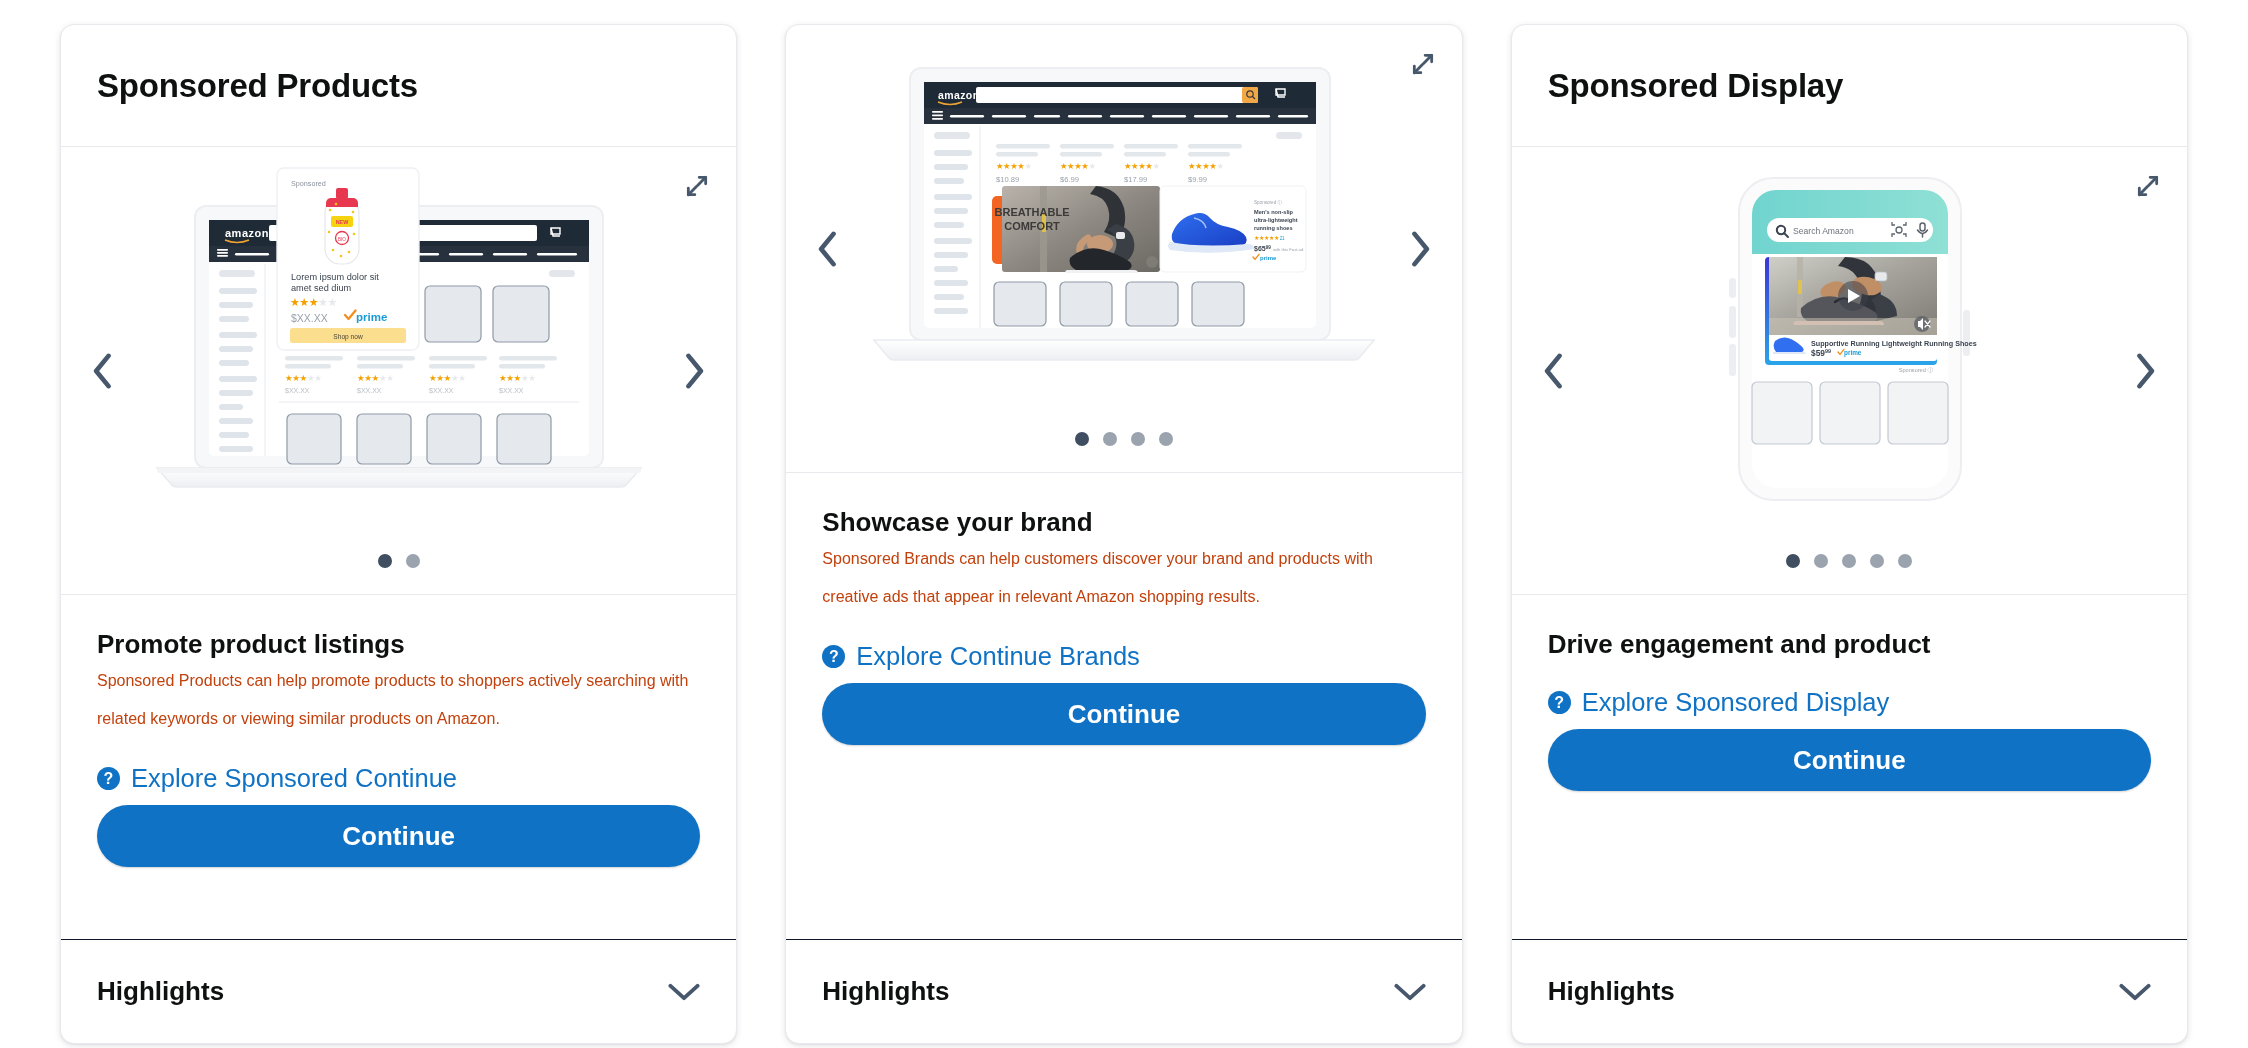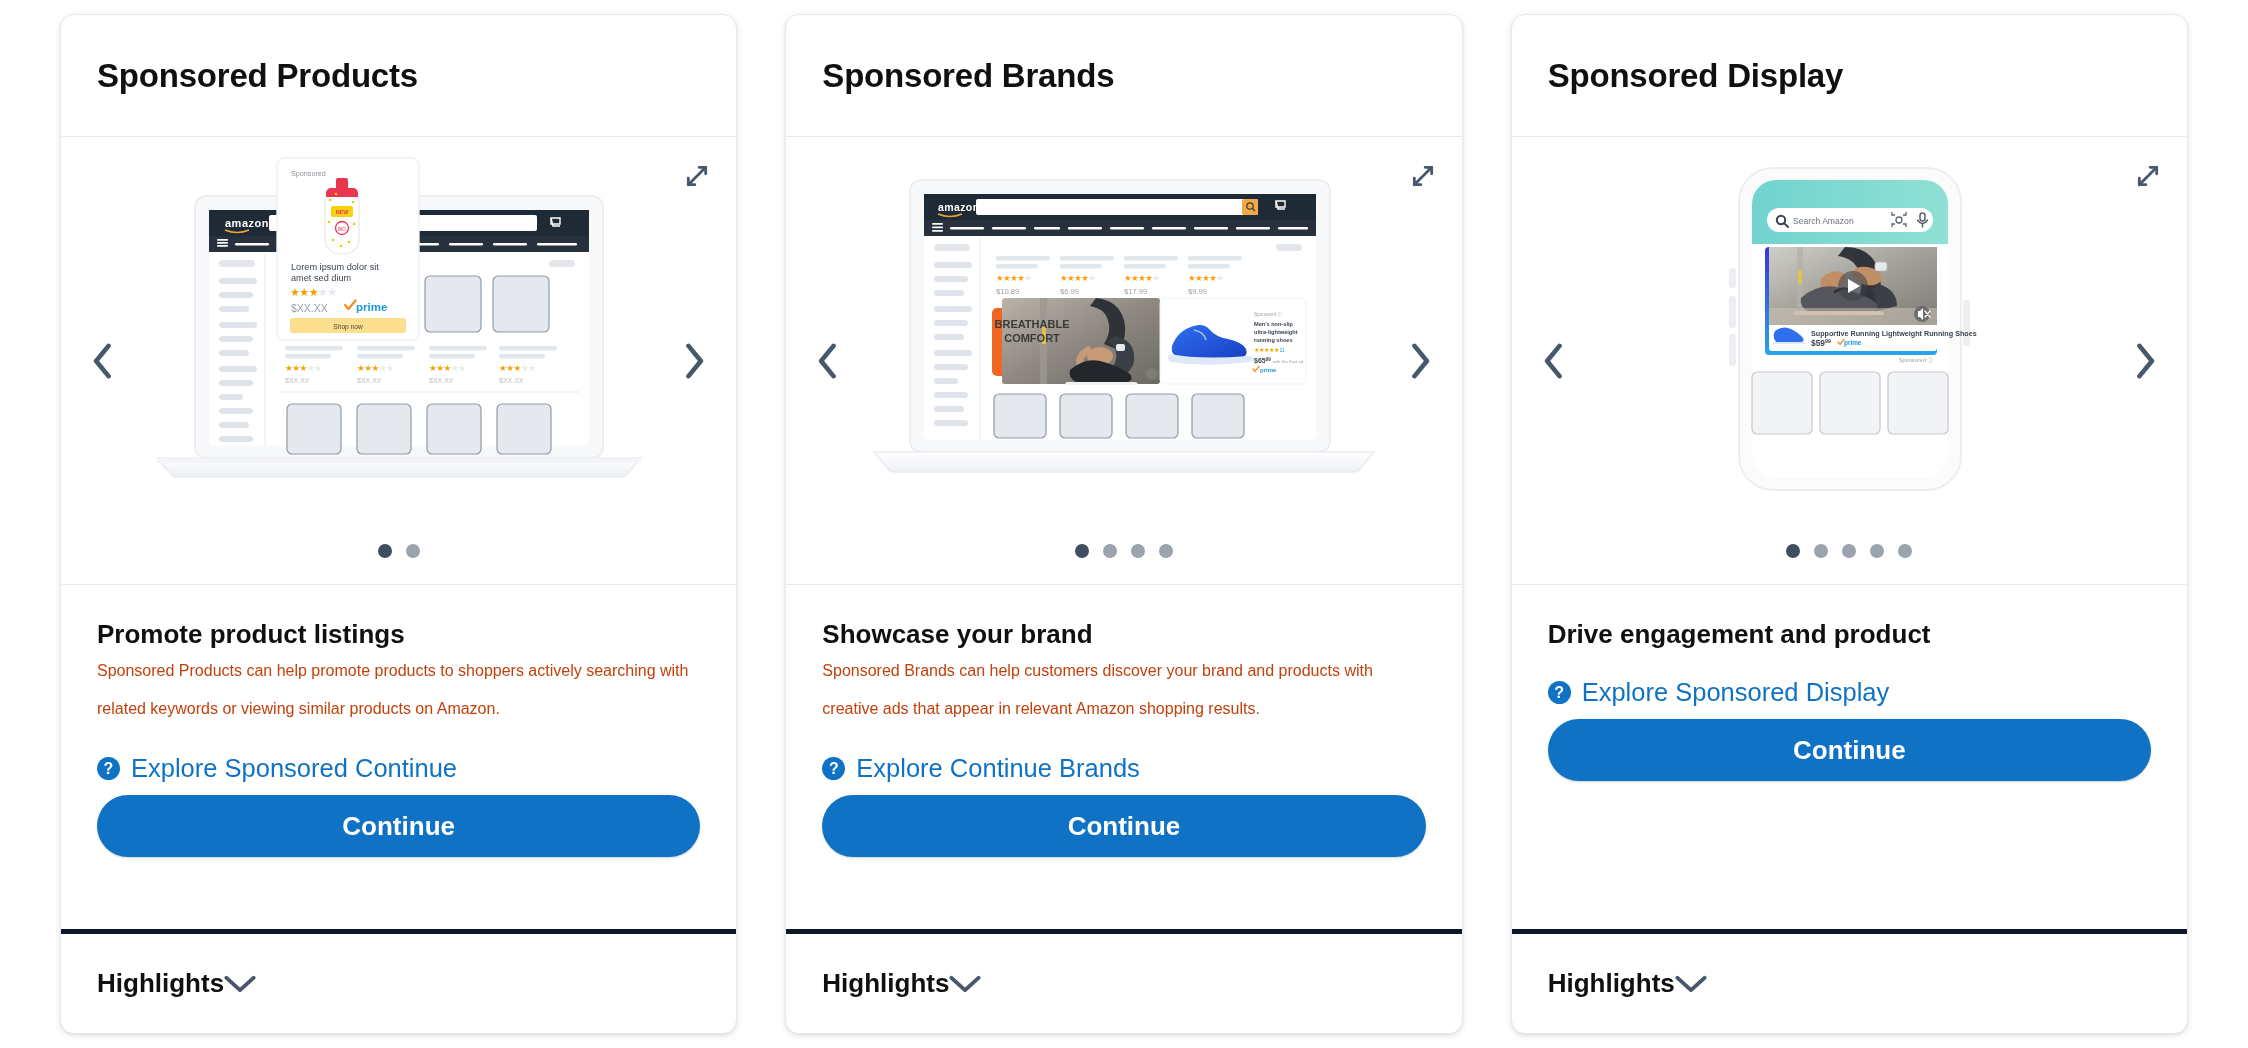--- a/index.html
+++ b/index.html
@@ -6,21 +6,21 @@
   html, body {
     width: 2248px; height: 1048px;
     background: #ffffff;
     font-family: "Liberation Sans", sans-serif;
     overflow: hidden;
   }
   .board {
     width: 2248px; height: 1048px;
     display: flex;
     align-items: flex-start;
-    padding: 14px 60px 0 60px;
+    padding: 24px 60px 0 60px;
     gap: 48px;
     background: #ffffff;
   }
   .card {
     flex: 1 1 0;
     min-width: 0;
     background: #ffffff;
     border: 1px solid #e7e9ec;
     border-radius: 14px;
     box-shadow: 0 2px 7px rgba(15,23,42,0.10), 0 1px 2px rgba(15,23,42,0.06);
@@ -133,24 +133,24 @@
     font-weight: 700;
     font-family: inherit;
     box-shadow: 0 1px 2px rgba(0,0,0,0.18);
     width: 100%;
   }
   .spacer { flex: 1 1 auto; min-height: 18px; }
   
   .highlights {
     flex: 0 0 auto;
     height: 104px;
-    border-top: 5px solid #0f172a;
+    border-top: 1px solid #0f172a;
     display: flex;
     align-items: center;
-    justify-content: flex-start;
+    justify-content: space-between;
     padding: 0 36px;
   }
   .hl-label { font-size: 26px; font-weight: 700; color: #0f1111; }
   .chev { color: #47586d; display: flex; }
 
   
   .ill { position: relative; }
   svg.ill { display: block; }
 </style>
 </head>
@@ -334,23 +334,20 @@
       <span class="hl-label">Highlights</span>
       <span class="chev">
         <svg width="32" height="20" viewBox="0 0 26 16" fill="none" stroke="currentColor" stroke-width="3.2" stroke-linecap="round" stroke-linejoin="round">
             <path d="M2 3l11 10L24 3"></path>
           </svg>
       </span>
     </div>
   </div>
 
   <div class="card">
-    <div class="card-head">
-      <div class="card-title">Sponsored Brands</div>
-    </div>
 
     <div class="media">
       <div class="expand-btn">
         <svg width="26" height="26" viewBox="0 0 24 24" fill="none" stroke="currentColor" stroke-width="2.6" stroke-linecap="round" stroke-linejoin="round">
           <path d="M14 4h6v6"></path>
             <path d="M20 4l-7.5 7.5"></path>
           <path d="M10 20H4v-6"></path>
             <path d="M4 20l7.5-7.5"></path>
         </svg>
       </div>

